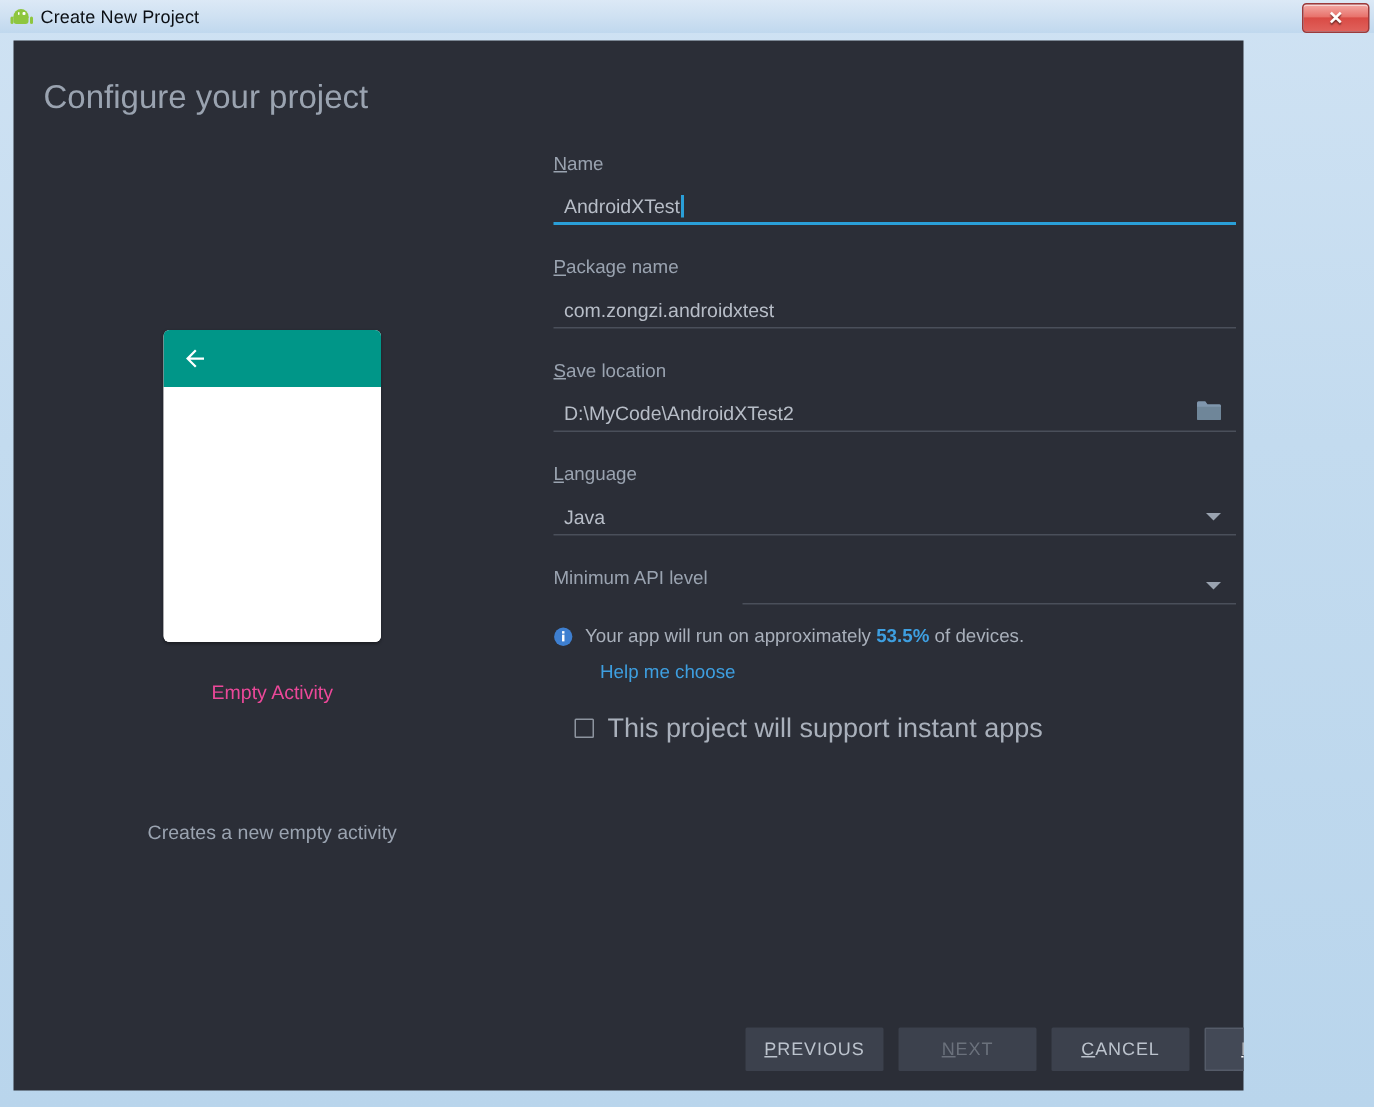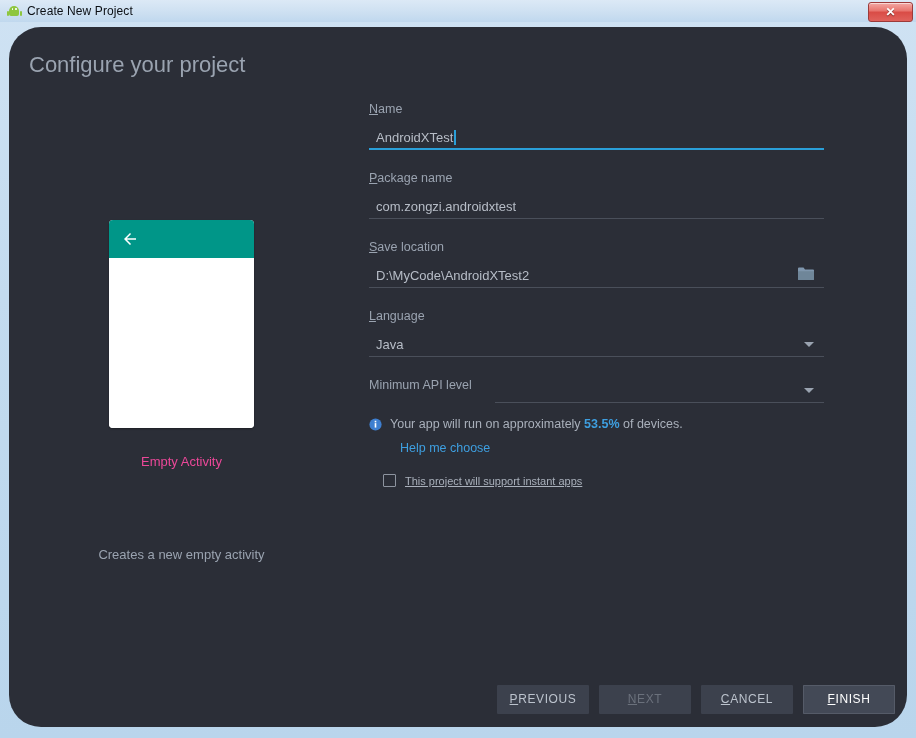--- a/index.html
+++ b/index.html
@@ -96,26 +96,25 @@
     font-weight: bold;
     line-height: 1;
     text-shadow: 0 1px 1px rgba(0,0,0,0.45);
   }
 
   
   #dialog {
     position: absolute;
     left: 9px;
     top: 27px;
-    width: 898px;
+    width: 820px;
     height: 700px;
     background: #2b2e37;
     color: #a9b0bb;
     overflow: hidden;
-    border-radius: 32px;
   }
 
   #page-title {
     position: absolute;
     left: 20px;
     top: 25px;
     font-size: 22px;
     color: #9aa3b0;
     font-family: "Liberation Sans", sans-serif;
   }
@@ -283,23 +282,22 @@
   .cb-box {
     width: 13px; height: 13px;
     box-sizing: border-box;
     border: 1px solid #8d949f;
     background: transparent;
     border-radius: 1px;
     flex: 0 0 13px;
   }
   .cb-label {
     margin-left: 9px;
-    font-size: 11px;
+    font-size: 18px;
     color: #a9b0bb;
-    text-decoration: underline;
   }
 
   #androidx-highlight {
     position: relative;
     margin-top: 9px;
     margin-left: 0px;
     width: 221px;
     height: 30px;
     box-sizing: border-box;
     border: 2px solid #f0363f;

